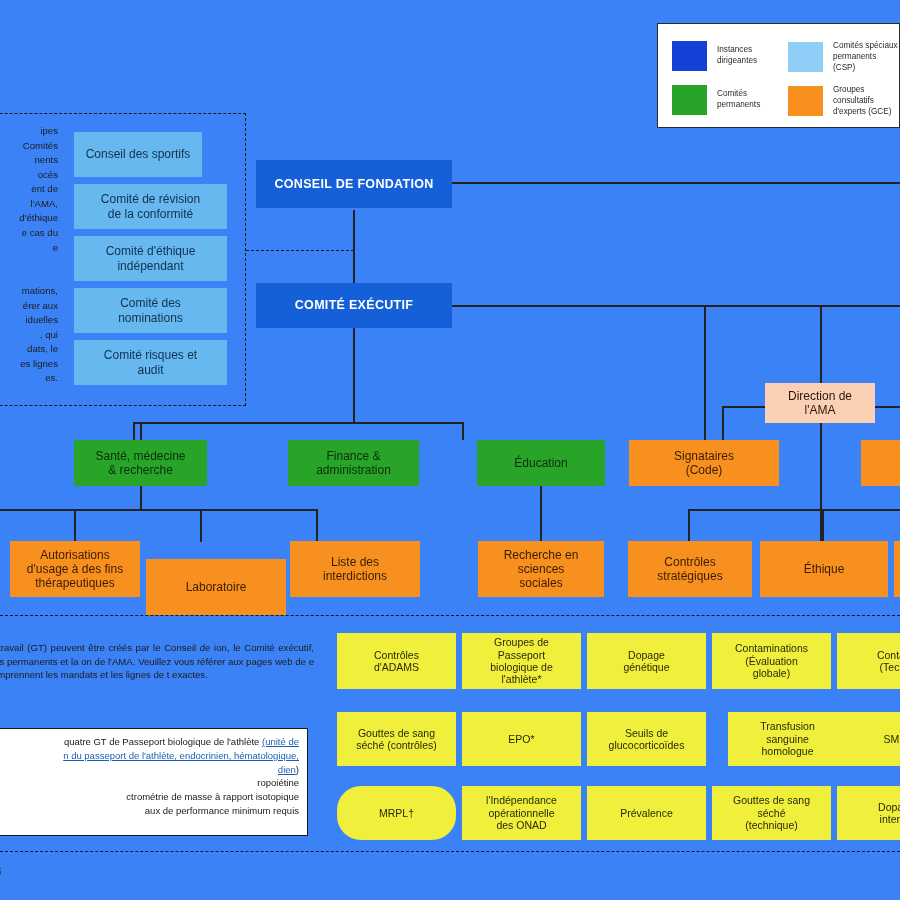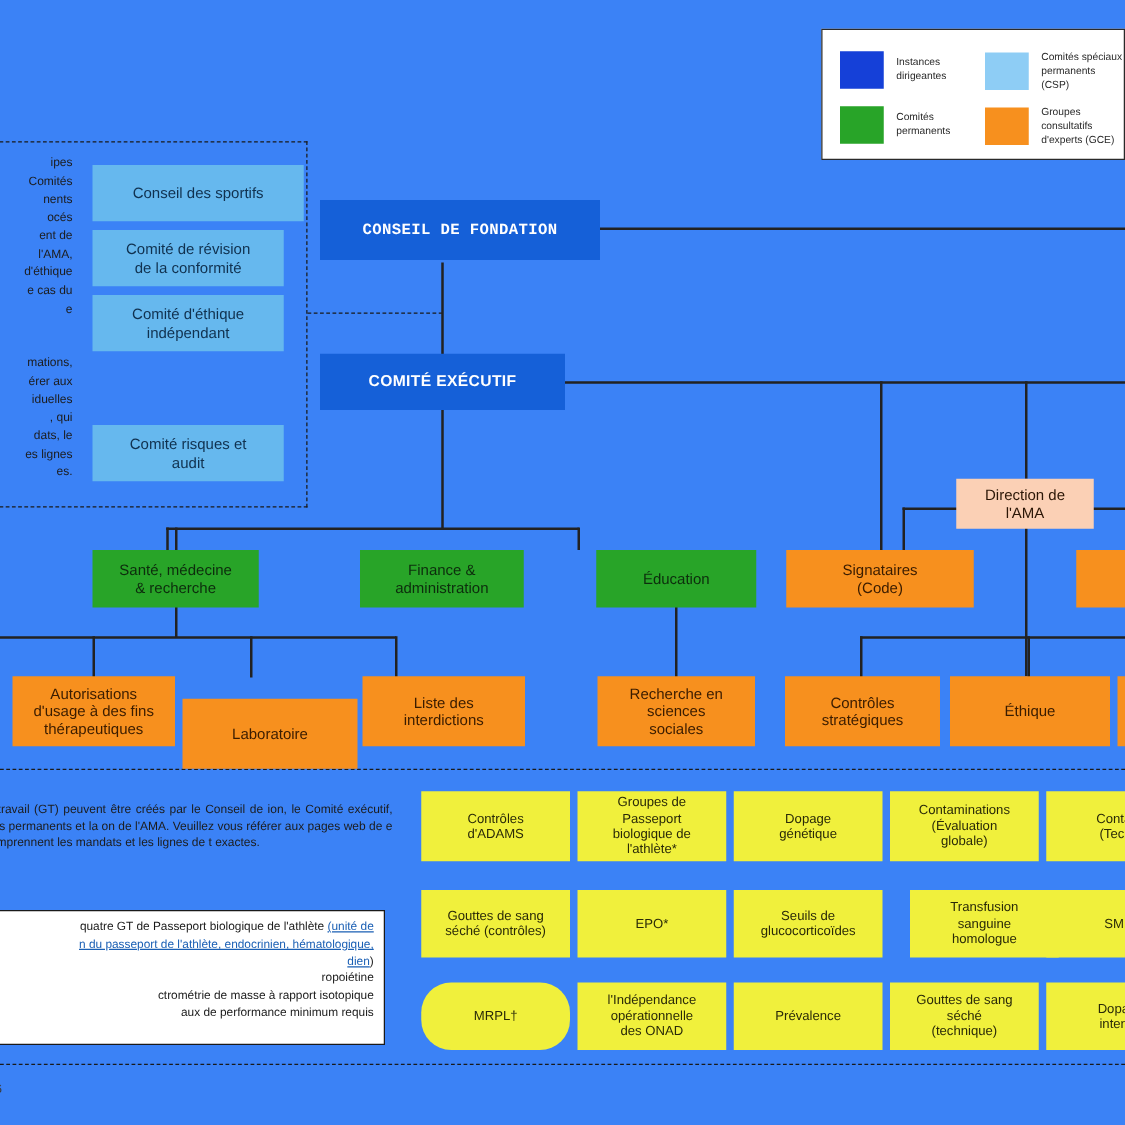--- a/index.html
+++ b/index.html
@@ -243,37 +243,41 @@
 e cas du
 e</div>
   <div class="sidebar-note" style="left:-60px; top:284px; width:118px; white-space:pre-line;">mations,
 érer aux
 iduelles
 , qui
 dats, le
 es lignes
 es.</div>
 
-  <div class="box box-lightblue" style="left:74px; top:132px; width:169px; height:45px;">
+  <div class="box box-lightblue" style="left:74px; top:132px; width:128px; height:45px;">
     <span style="white-space:pre-line;">Conseil des sportifs</span>
   </div>
   <div class="box box-lightblue" style="left:74px; top:184px; width:153px; height:45px;">
     <span style="white-space:pre-line;">Comité de révision
 de la conformité</span>
   </div>
   <div class="box box-lightblue" style="left:74px; top:236px; width:153px; height:45px;">
     <span style="white-space:pre-line;">Comité d'éthique
 indépendant</span>
   </div>
+  <div class="box box-lightblue" style="left:74px; top:288px; width:153px; height:45px;">
+    <span style="white-space:pre-line;">Comité des
+nominations</span>
+  </div>
   <div class="box box-lightblue" style="left:74px; top:340px; width:153px; height:45px;">
     <span style="white-space:pre-line;">Comité risques et
 audit</span>
   </div>
 
-  <div class="box box-blue" style="left:256px; top:160px; width:224px; height:48px;font-family:Liberation Mono, monospace;">
+  <div class="box box-blue" style="left:256px; top:160px; width:196px; height:48px;">
     <span>CONSEIL DE FONDATION</span>
   </div>
   <div class="box box-blue" style="left:256px; top:283px; width:196px; height:45px;">
     <span>COMITÉ EXÉCUTIF</span>
   </div>
 
   <div class="box box-peach" style="left:765px; top:383px; width:110px; height:40px;">
     <span style="white-space:pre-line;">Direction de
 l'AMA</span>
   </div>

